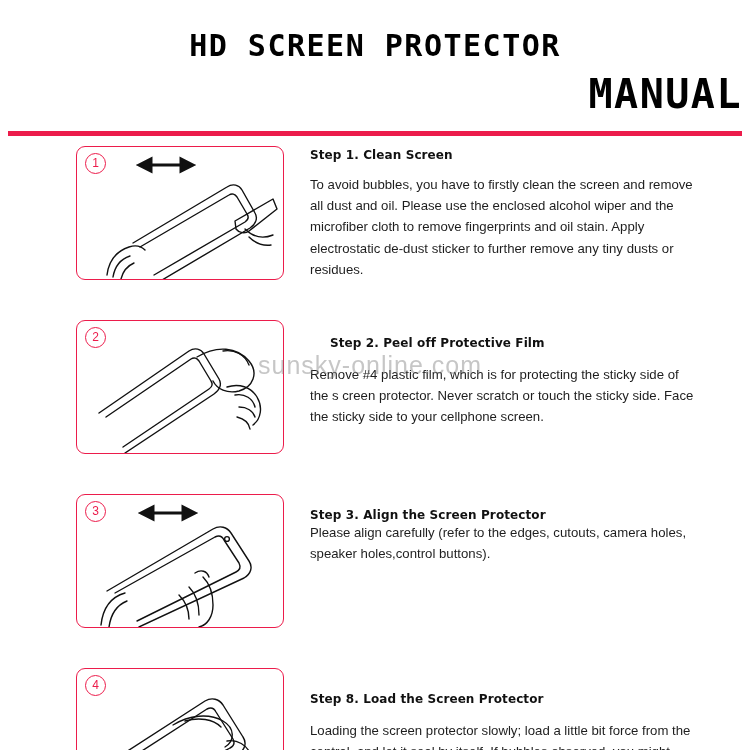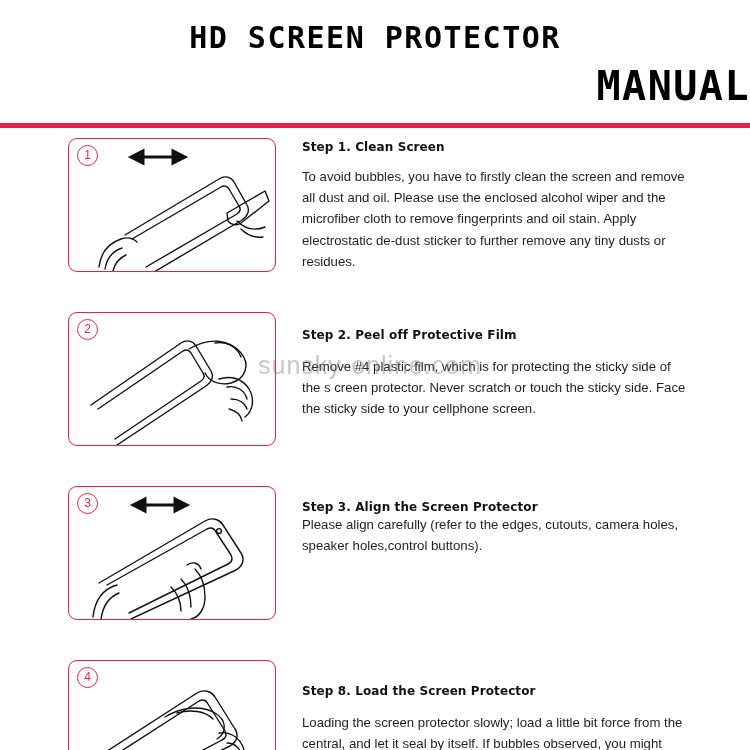--- a/index.html
+++ b/index.html
@@ -13,21 +13,21 @@
     font-family: "Liberation Sans", sans-serif;
     color: #1a1a1a;
     position: relative;
     overflow: hidden;
   }
   .page {
     width: 750px;
     height: 750px;
     position: relative;
     box-sizing: border-box;
-    padding: 0;
+    padding: 8px;
   }
   
   .header {
     text-align: center;
     padding-top: 18px;
   }
   .title-line {
     font-family: "DejaVu Sans Mono", monospace;
     font-weight: bold;
     font-size: 30px;
@@ -98,21 +98,21 @@
     letter-spacing: 0.1px;
   }
   .step-body {
     font-family: Liberation Sans, sans-serif;
     font-size: 13.2px;
     line-height: 1.62;
     color: #1e1e1e;
     margin: 0;
     max-width: 385px;
   }
-  .step.step2 .step-title { margin-bottom: 14px; }
+  .step.step2 .step-title { margin-bottom: 14px; margin-left: 20px; }
   .step.step3 .step-title { margin-bottom: 0; }
   .step.step4 .step-title { margin-bottom: 14px; }
   
   .step1 { margin-top: 10px; }
   .step2 { margin-top: 14px; }
   .step3 { margin-top: 14px; }
   .step4 { margin-top: 14px; }
 
   .step2 .text-col { padding-top: 16px; }
   .step3 .text-col { padding-top: 14px; }

